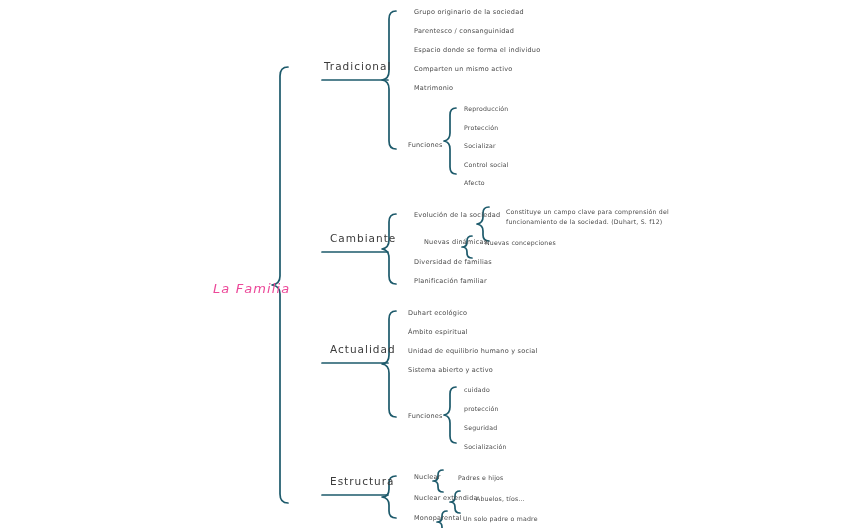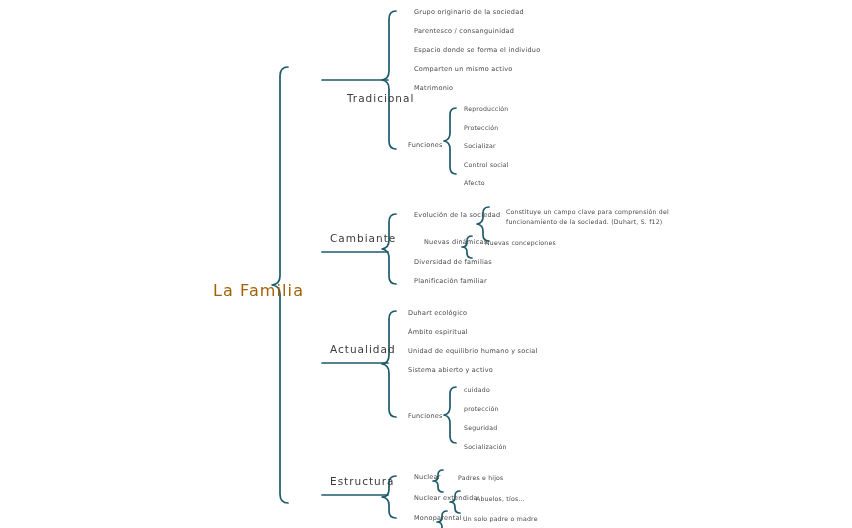--- a/index.html
+++ b/index.html
@@ -13,23 +13,24 @@
   #map{position:absolute;left:0;top:0;width:852px;height:528px;}
 
   .lbl{
     position:absolute;
     color:#3a3a3a;
     font-family:"DejaVu Sans", sans-serif;
     white-space:pre;
     letter-spacing:.3px;
   }
   .root{
-    font-size:16px;
-    color:#a16207;
+    font-size:13px;
+    color:#ec4899;
     letter-spacing:1.1px;
+    font-style:italic;
   }
   .branch{
     font-size:10.5px;
     color:#3b3b3b;
     letter-spacing:1.0px;
   }
   .leaf{
     font-size:6.5px;
     color:#4a4a4a;
     letter-spacing:.25px;
@@ -76,21 +77,21 @@
     <path d="M396 476 q-7 0 -7 7 v6 q0 8 -7 8 q7 1 7 8 v6 q0 7 7 7"></path>
 
     <path d="M443 470 q-5 0 -5 5 v1 q0 5 -5 5 q5 0 5 5 v1 q0 5 5 5"></path>
     <path d="M460 491 q-5 0 -5 5 v1 q0 5 -5 5 q5 0 5 5 v1 q0 5 5 5"></path>
     <path d="M447 511 q-5 0 -5 5 v1 q0 5 -5 5 q5 0 5 5 v1 q0 5 5 5"></path>
   </g>
 </svg>
 
 <div class="lbl root" style="left:213px;top:281px;">La Familia</div>
 
-<div class="lbl branch" style="left:347px;top:60px;margin-top:32px;">Tradicional</div>
+<div class="lbl branch" style="left:324px;top:60px;">Tradicional</div>
 <div class="lbl branch" style="left:330px;top:232px;">Cambiante</div>
 <div class="lbl branch" style="left:330px;top:343px;">Actualidad</div>
 <div class="lbl branch" style="left:330px;top:475px;">Estructura</div>
 
 <div class="lbl leaf" style="left:414px;top:8px;">Grupo originario de la sociedad</div>
 <div class="lbl leaf" style="left:414px;top:27px;">Parentesco / consanguinidad</div>
 <div class="lbl leaf" style="left:414px;top:46px;">Espacio donde se forma el individuo</div>
 <div class="lbl leaf" style="left:414px;top:65px;">Comparten un mismo activo</div>
 <div class="lbl leaf" style="left:414px;top:84px;">Matrimonio</div>
 <div class="lbl leaf" style="left:408px;top:141px;">Funciones</div>

